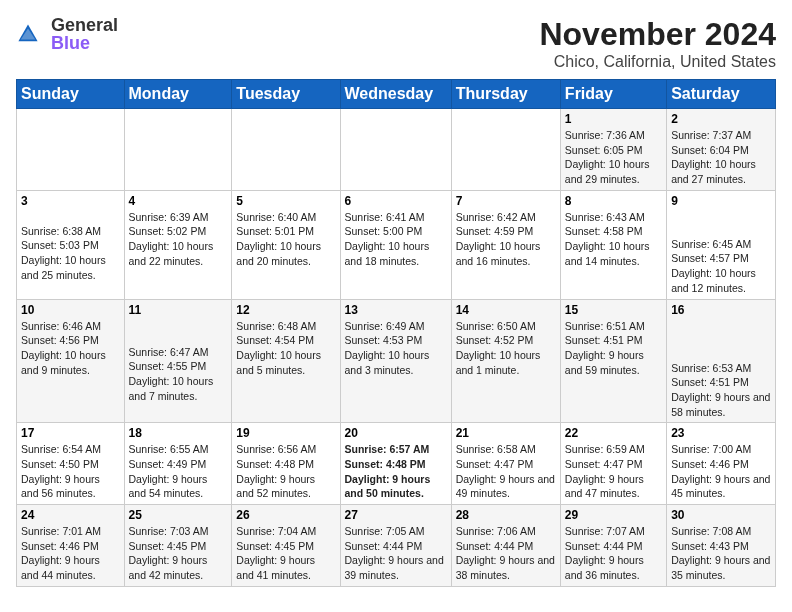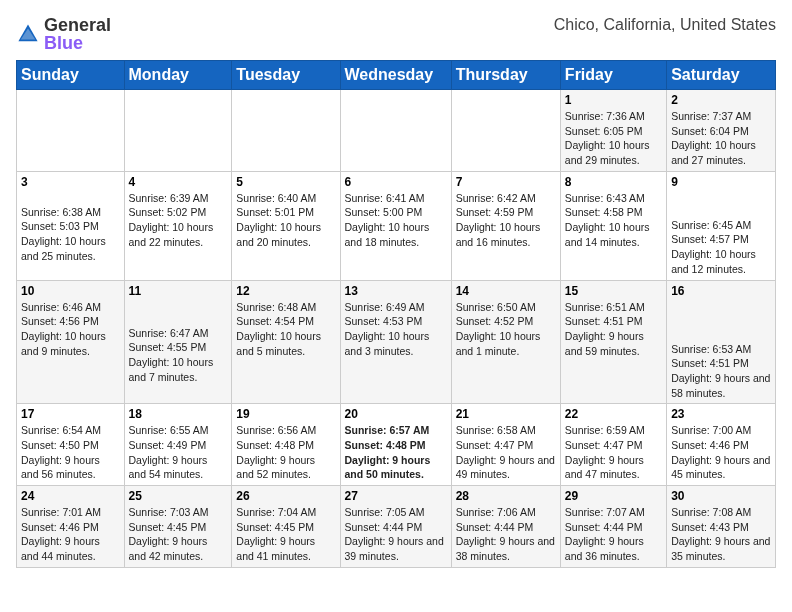--- a/index.html
+++ b/index.html
@@ -12,21 +12,21 @@
     }
     .header-area {
       display: flex;
       justify-content: space-between;
       align-items: flex-start;
       margin-bottom: 8px;
     }
     .logo {
       display: flex;
       align-items: center;
-      gap: 4px;
+      gap: 11px;
     }
     .logo-text {
       font-size: 18px;
       font-weight: bold;
       line-height: 1;
     }
     .logo-general { color: #333; }
     .logo-blue { color: #8b5cf6; }
     .logo-icon {
       width: 24px;
@@ -96,20 +96,21 @@
     <svg class="logo-icon" viewBox="0 0 30 30">
       <polygon points="15,3 27,24 3,24" fill="#1565c0"></polygon>
       <polygon points="15,8 24,22 6,22" fill="#fff" opacity="0.3"></polygon>
     </svg>
     <div class="logo-text">
       <span class="logo-general">General</span><br>
       <span class="logo-blue">Blue</span>
     </div>
   </div>
   <div class="title-area">
+    <h1>November 2024</h1>
     <h2>Chico, California, United States</h2>
   </div>
 </div>
 
 <table class="calendar">
   <thead>
     <tr>
     <th>Sunday</th>
         <th>Monday</th>
         <th>Tuesday</th>

